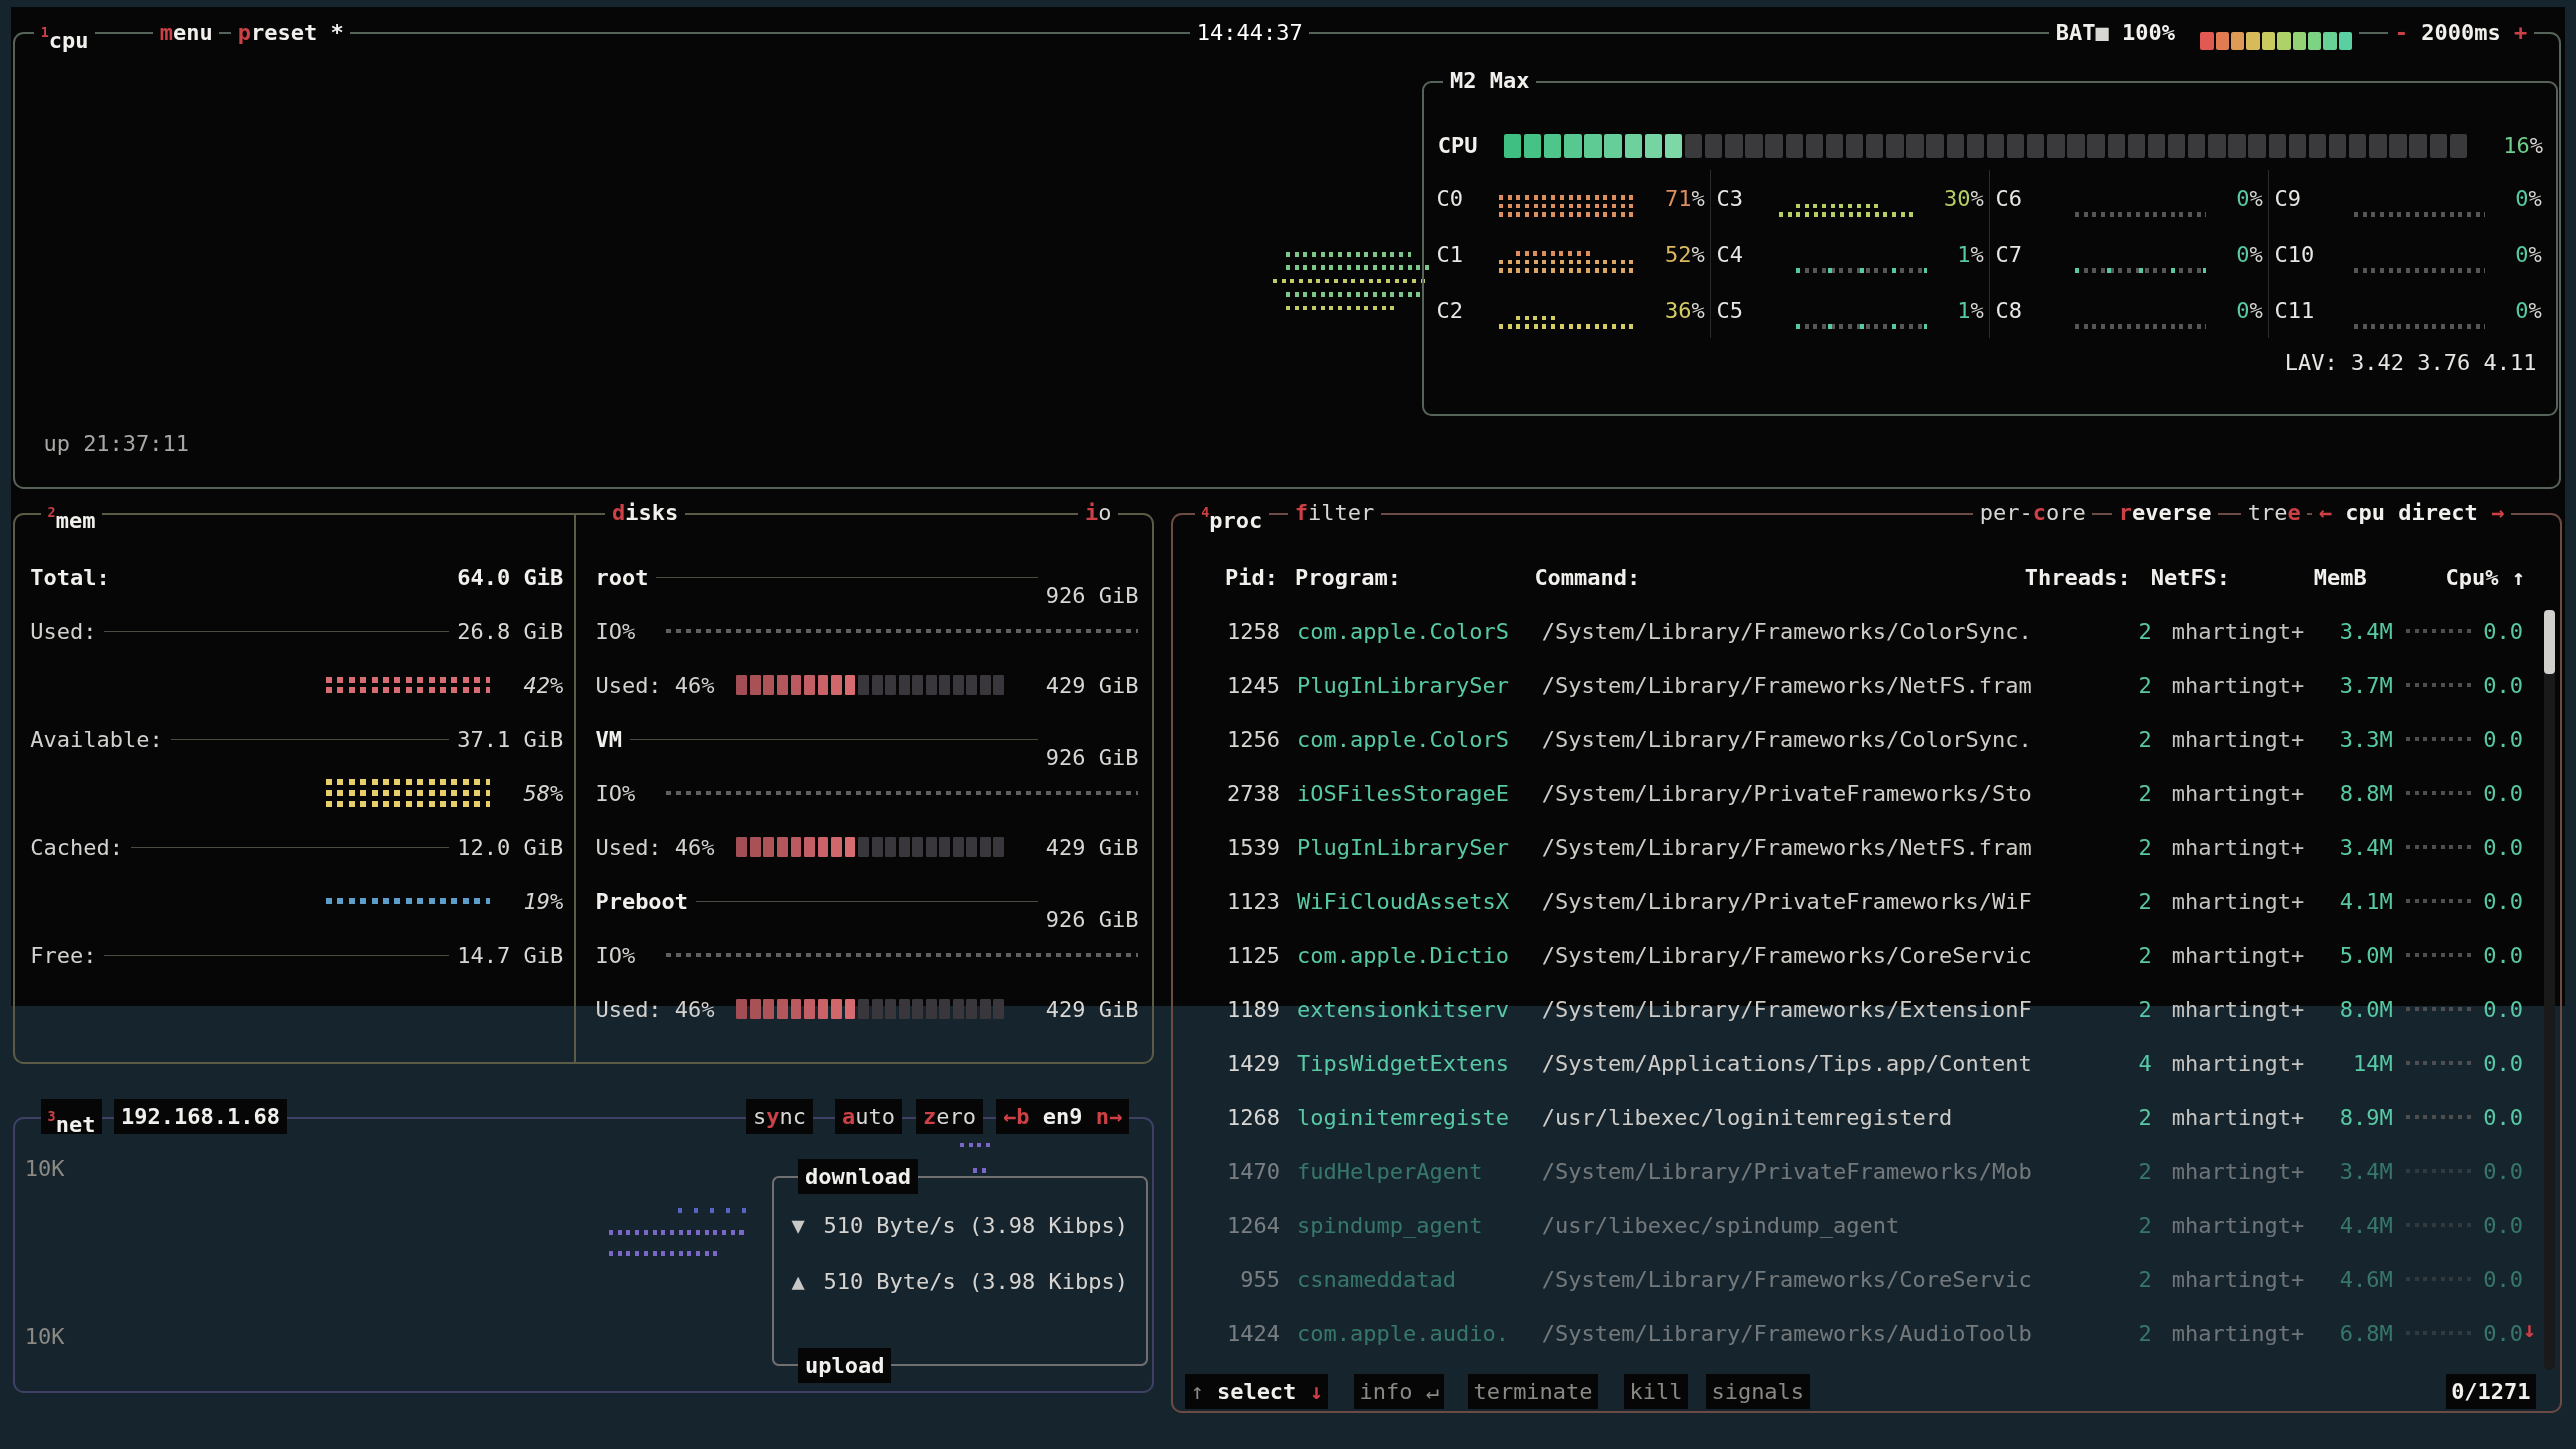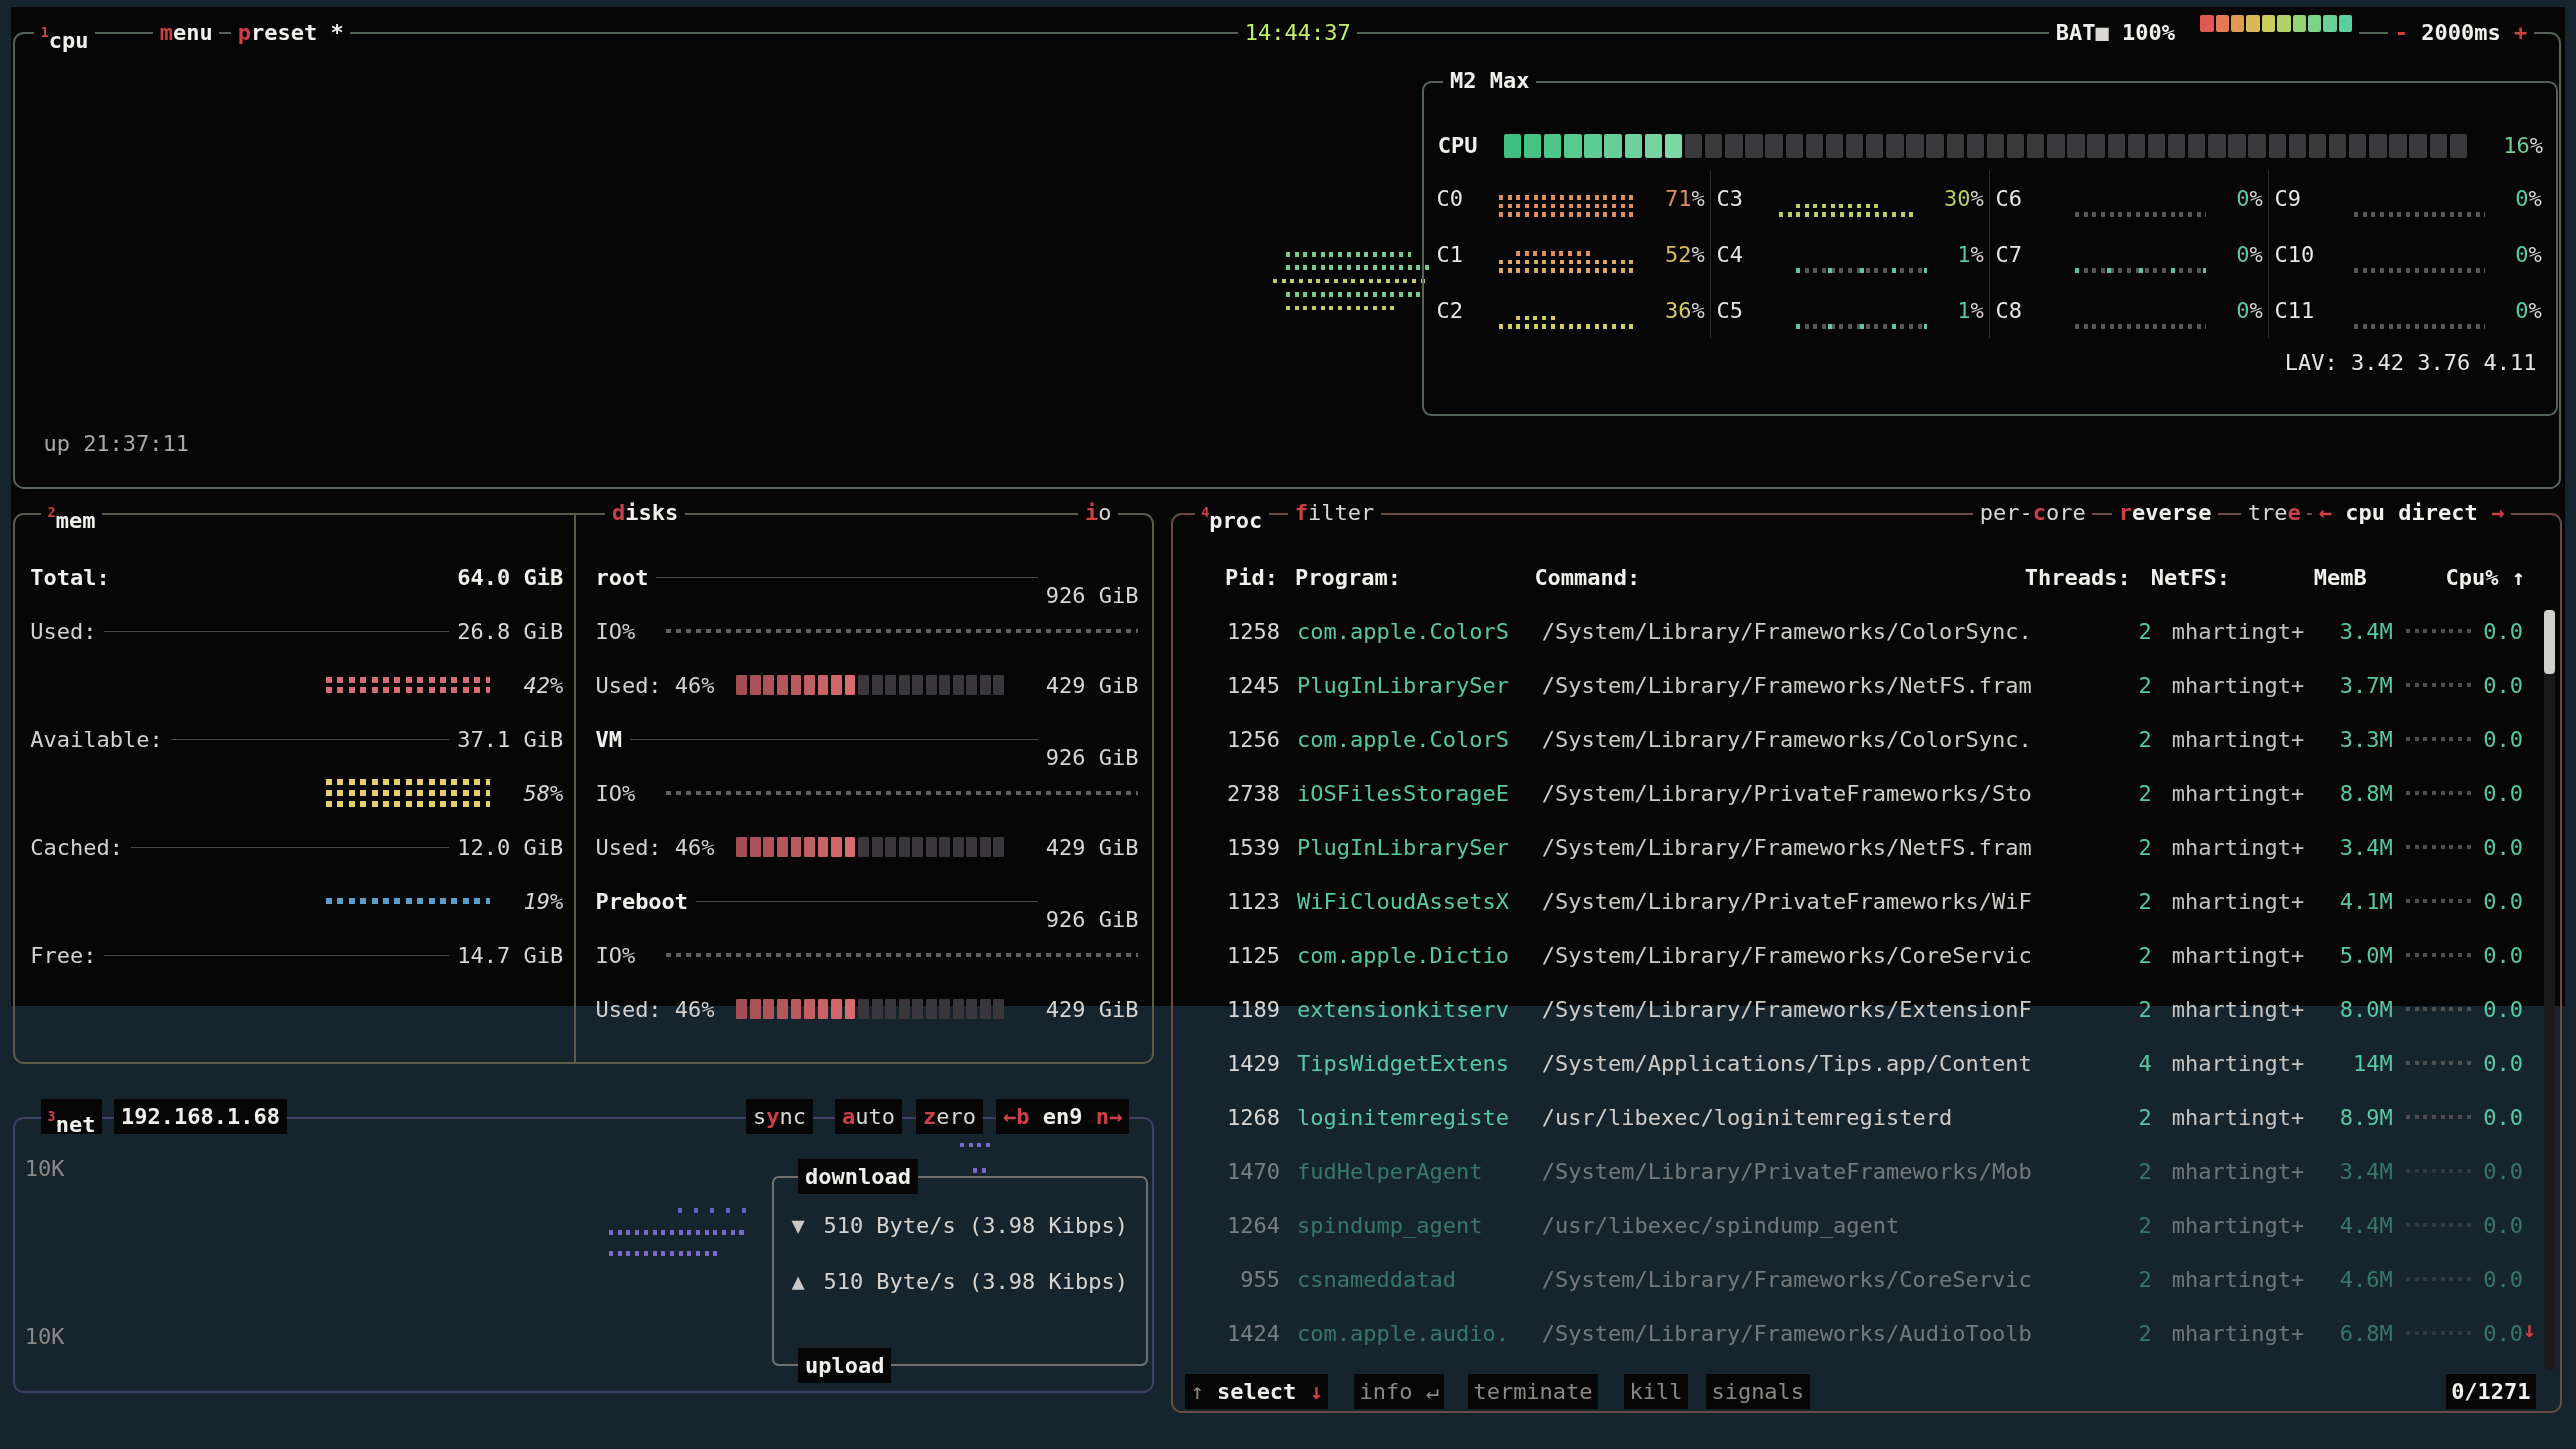--- a/index.html
+++ b/index.html
@@ -93,22 +93,22 @@
 </style>
 </head>
 <body>
 
 <div id="canvas">
   <div id="term-bg"></div>
 
   <span class="toptab" style="left:34px"><span class="c-sup">1</span><span class="c-wb">cpu</span></span>
   <span class="toptab" style="left:153px"><span class="c-r">m</span><span class="c-wb">enu</span></span>
   <span class="toptab" style="left:231px"><span class="c-r">p</span><span class="c-wb">reset *</span></span>
-  <span class="toptab" style="left:1238px;color:#bef264">14:44:37</span>
-  <span class="toptab" style="left:2049px;display:flex;align-items:flex-start;gap:16px">
+  <span class="toptab" style="left:1190px;color:#ffffff">14:44:37</span>
+  <span class="toptab" style="left:2049px;display:flex;align-items:flex-end;gap:16px">
     <span><span class="c-wb">BAT</span><span class="c-w">■</span><span class="c-wb"> 100%</span></span>
     <span id="bat-blocks" style="display:flex;gap:2px;margin-left:9.4px">
         <span style="width: 13.4px; height: 17.4px; border-radius: 2px; background: rgb(224, 89, 82);"></span>
         <span style="width: 13.4px; height: 17.4px; border-radius: 2px; background: rgb(224, 123, 82);"></span>
         <span style="width: 13.4px; height: 17.4px; border-radius: 2px; background: rgb(223, 155, 85);"></span>
         <span style="width: 13.4px; height: 17.4px; border-radius: 2px; background: rgb(215, 187, 88);"></span>
         <span style="width: 13.4px; height: 17.4px; border-radius: 2px; background: rgb(201, 203, 94);"></span>
         <span style="width: 13.4px; height: 17.4px; border-radius: 2px; background: rgb(174, 209, 104);"></span>
         <span style="width: 13.4px; height: 17.4px; border-radius: 2px; background: rgb(147, 211, 117);"></span>
         <span style="width: 13.4px; height: 17.4px; border-radius: 2px; background: rgb(124, 211, 132);"></span>

